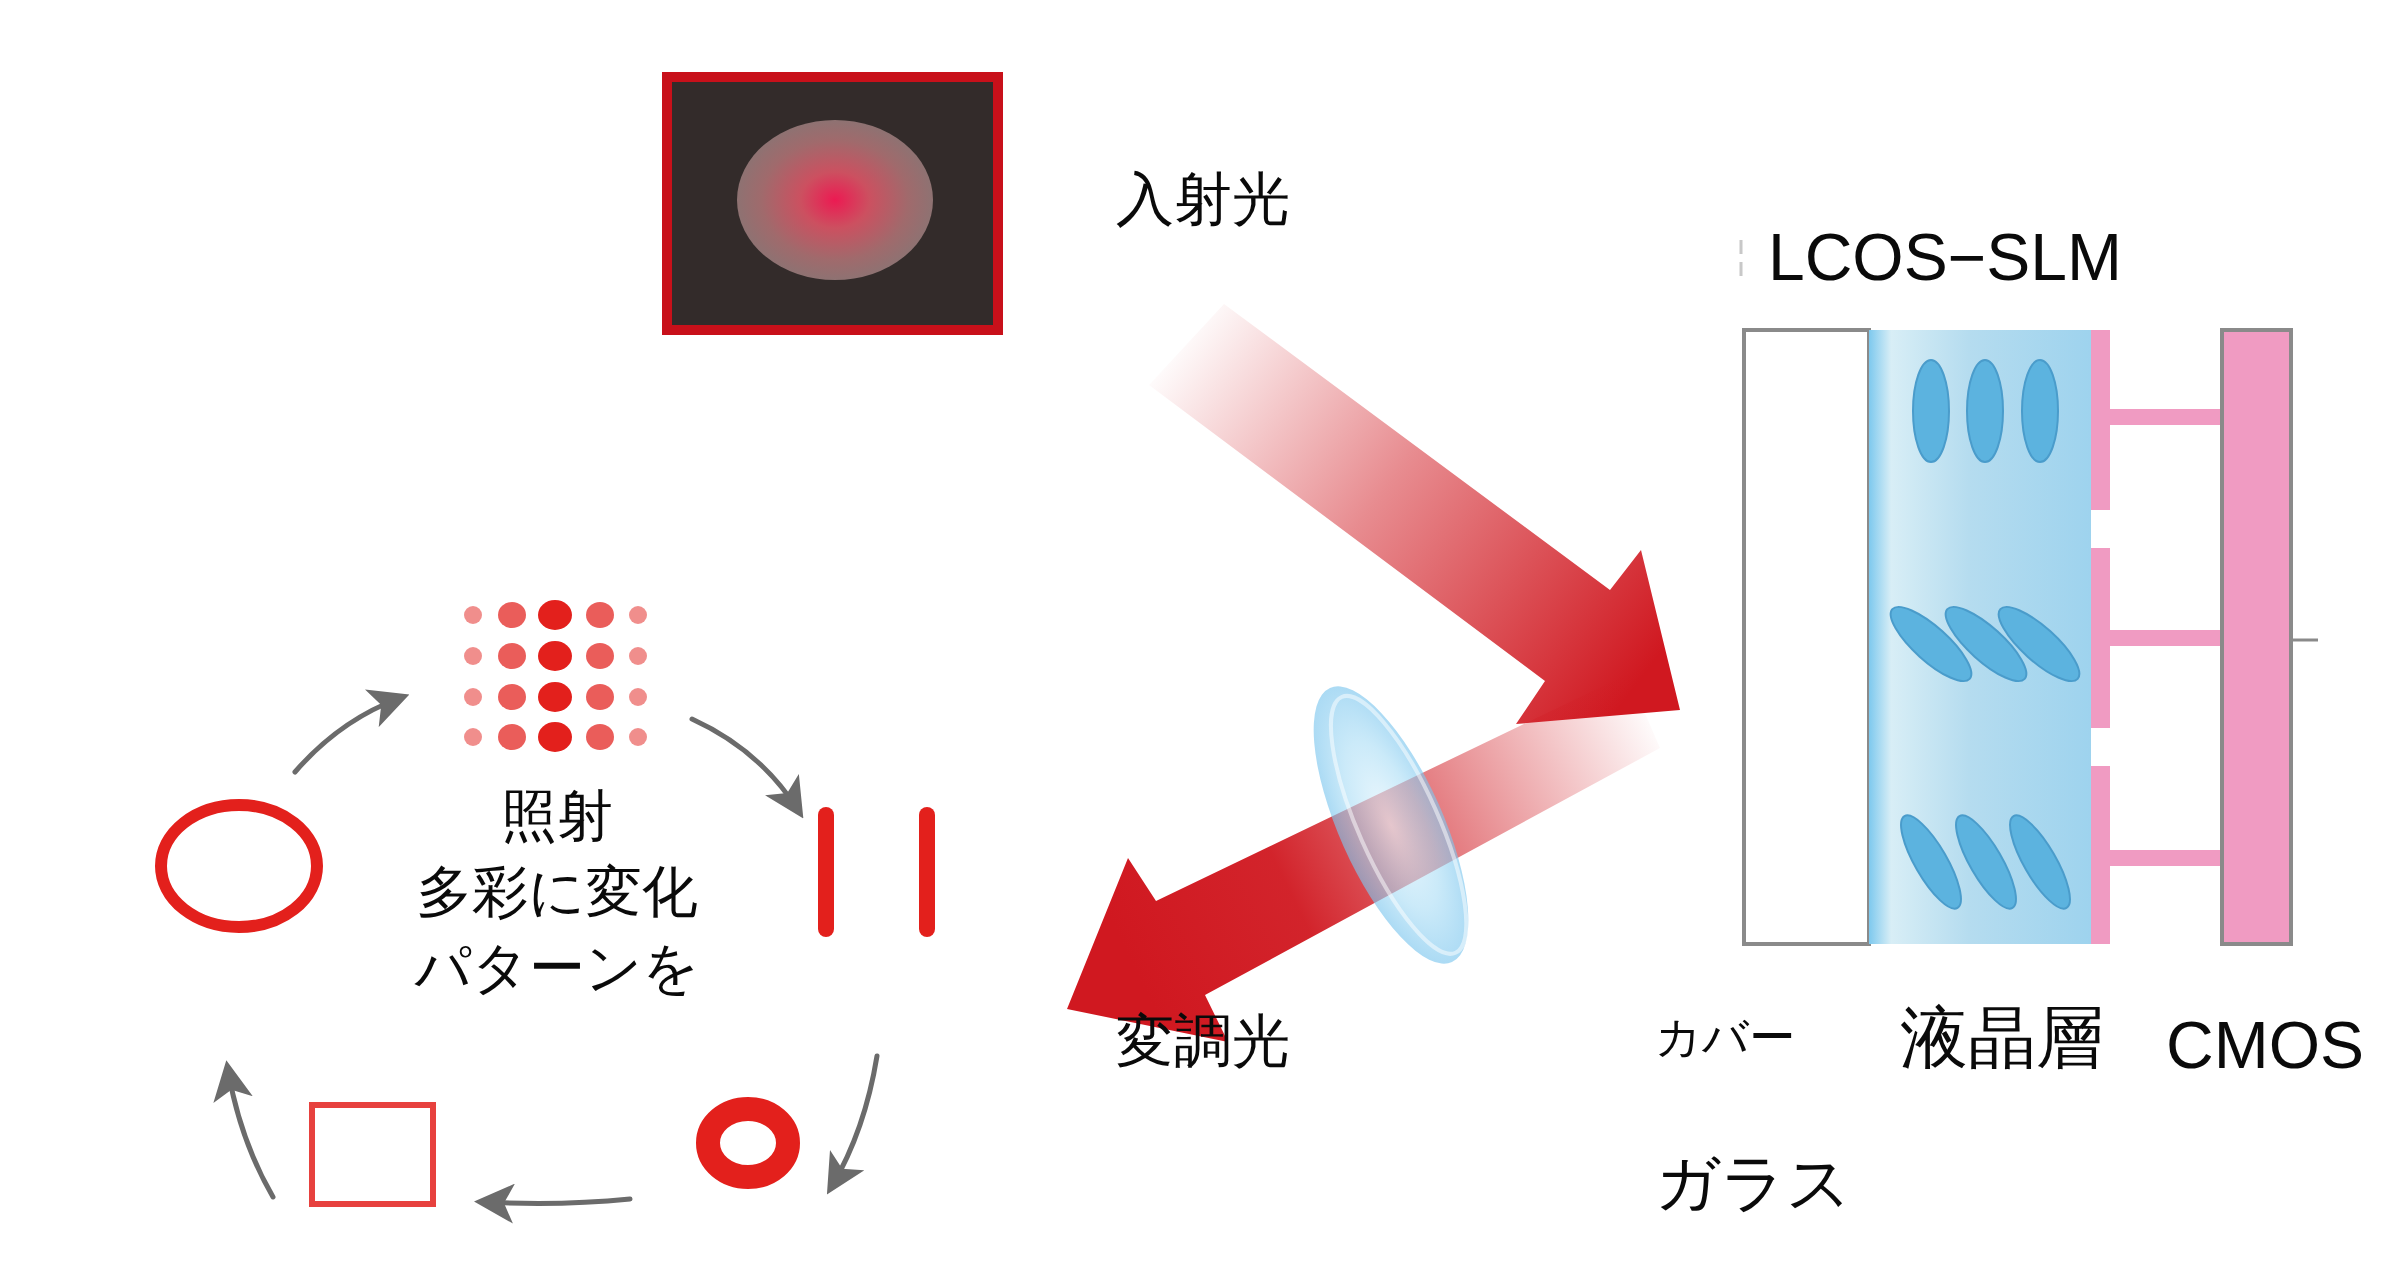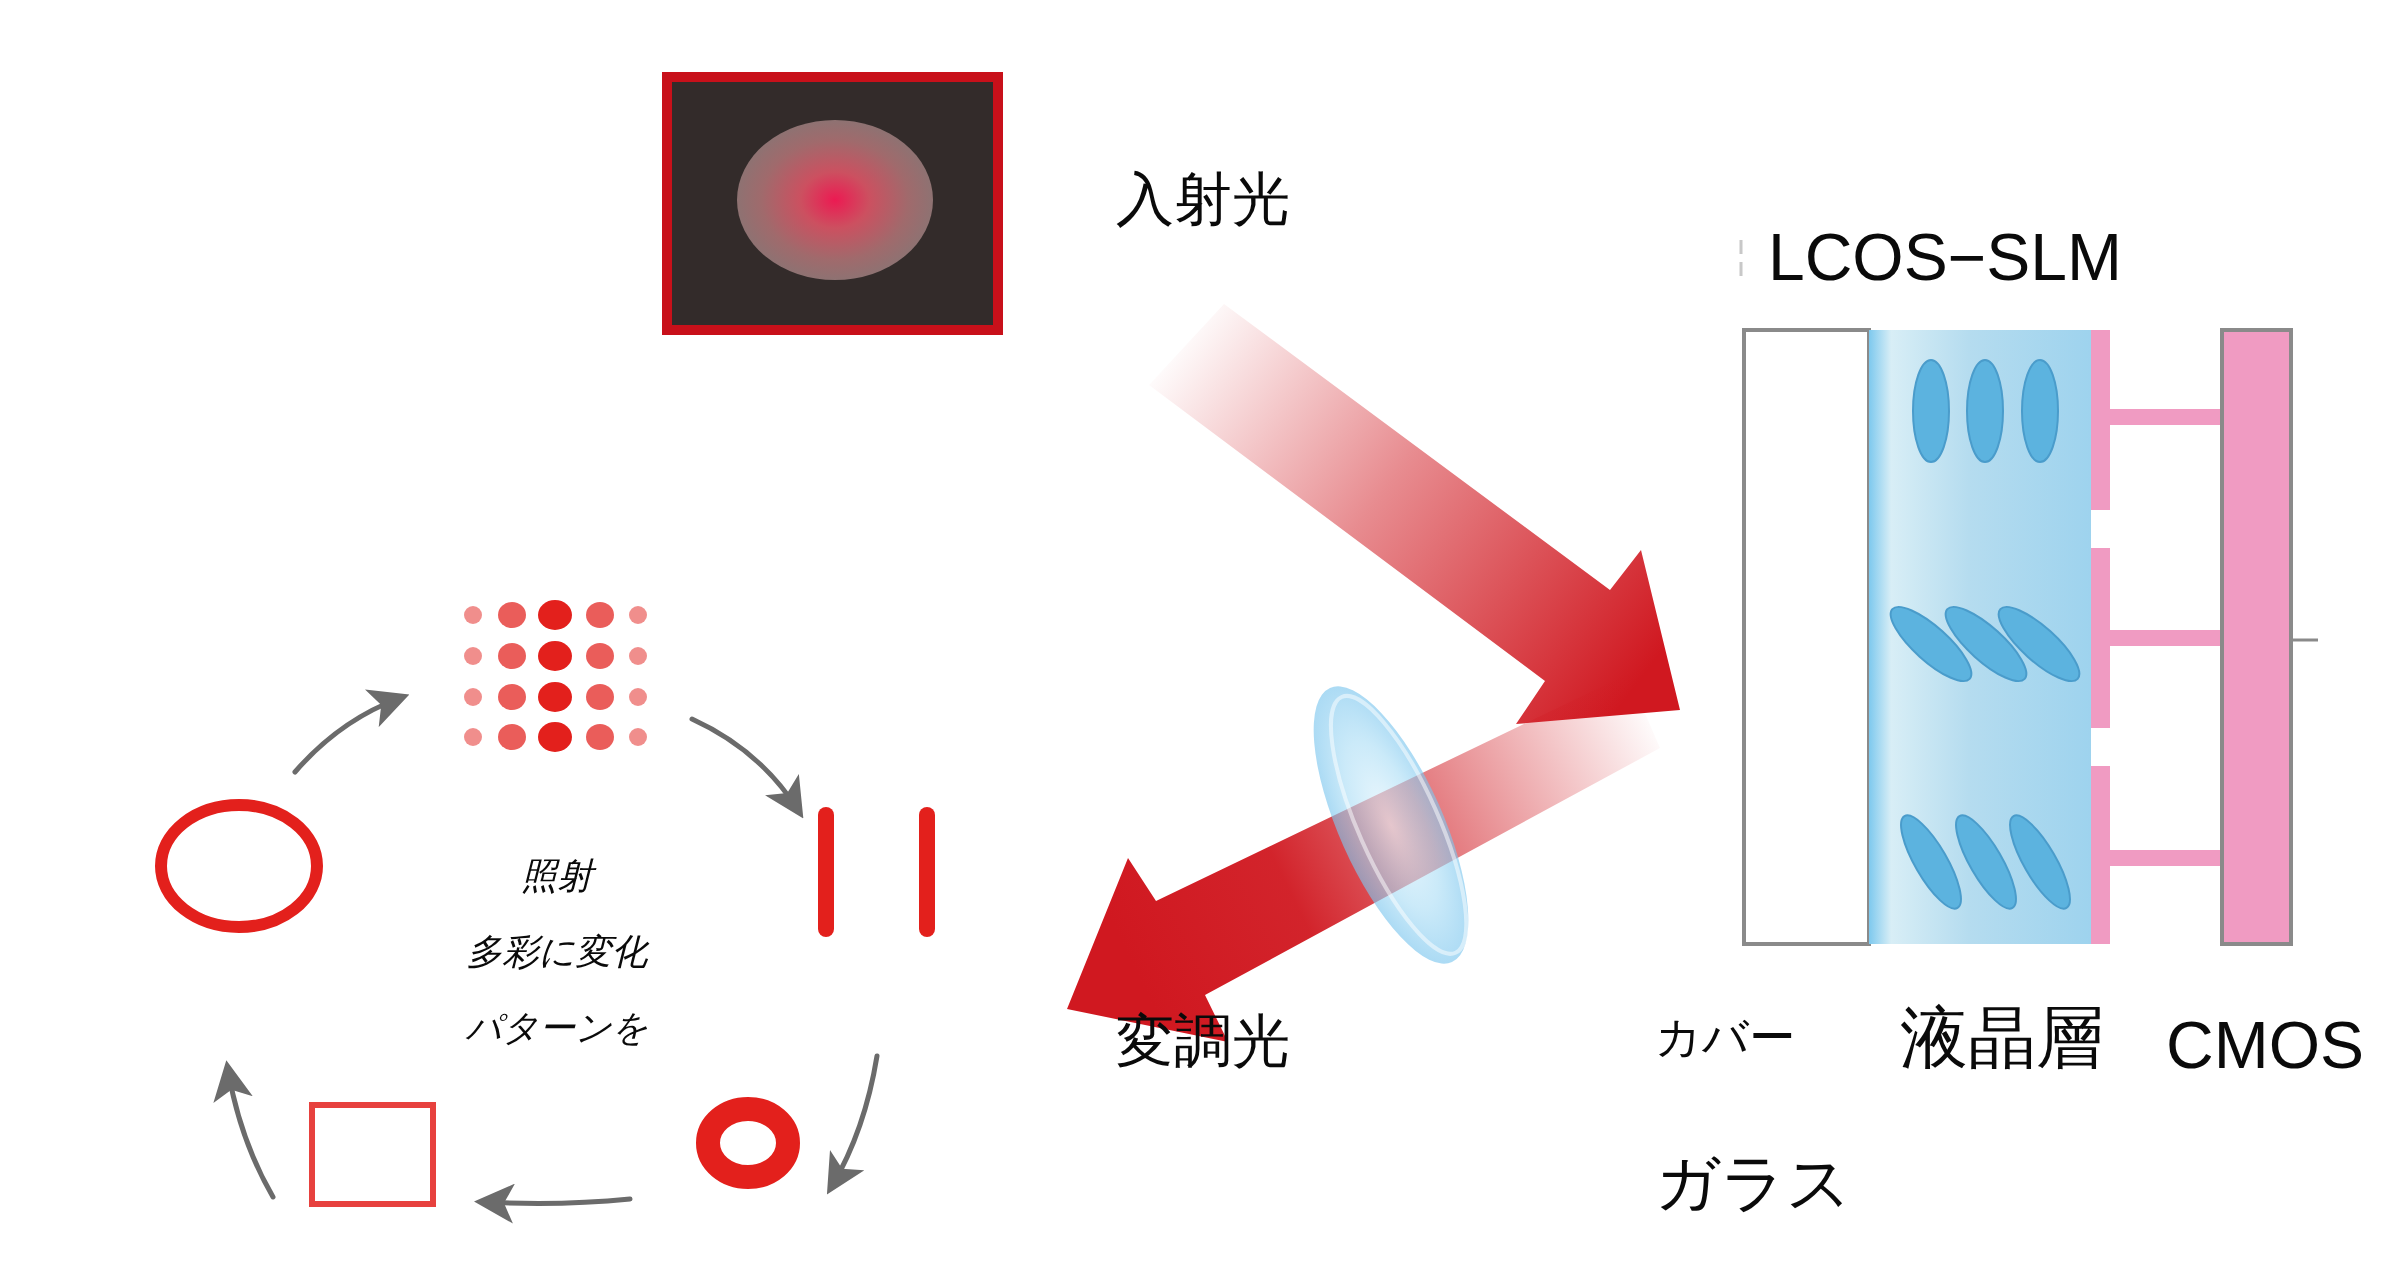--- a/index.html
+++ b/index.html
@@ -2,22 +2,22 @@
 <html><head>
 <meta charset="utf-8">
 <style>
   html, body { margin: 0; padding: 0; background: #ffffff; }
   body { width: 2396px; height: 1288px; position: relative; overflow: hidden;
          font-family: "DejaVu Sans", "Liberation Sans", sans-serif; color: #111; }
   .label { position: absolute; white-space: nowrap; line-height: 1; color: #0a0a0a; }
   .jp { font-size: 58px; font-weight: normal; }
   .lat { font-family: "Liberation Sans", "DejaVu Sans", sans-serif; font-size: 66px; }
   #diagram { position: absolute; left: 0; top: 0; }
-  .center-text { position: absolute; left: 397px; top: 838px; width: 320px;
-                 text-align: center; font-size: 36px; line-height: 76px; color: #0a0a0a; font-style: italic; }
+  .center-text { position: absolute; left: 397px; top: 778px; width: 320px;
+                 text-align: center; font-size: 56px; line-height: 76px; color: #0a0a0a; }
   .center-text div { white-space: nowrap; }
 </style>
 </head>
 <body>
 
 <svg id="diagram" width="2396" height="1288" viewBox="0 0 2396 1288" xmlns="http://www.w3.org/2000/svg">
   <defs>
     <radialGradient id="spotGrad" cx="50%" cy="50%" r="50%">
       <stop offset="0%" stop-color="#ec1a52"></stop>
       <stop offset="35%" stop-color="#cc5060"></stop>

